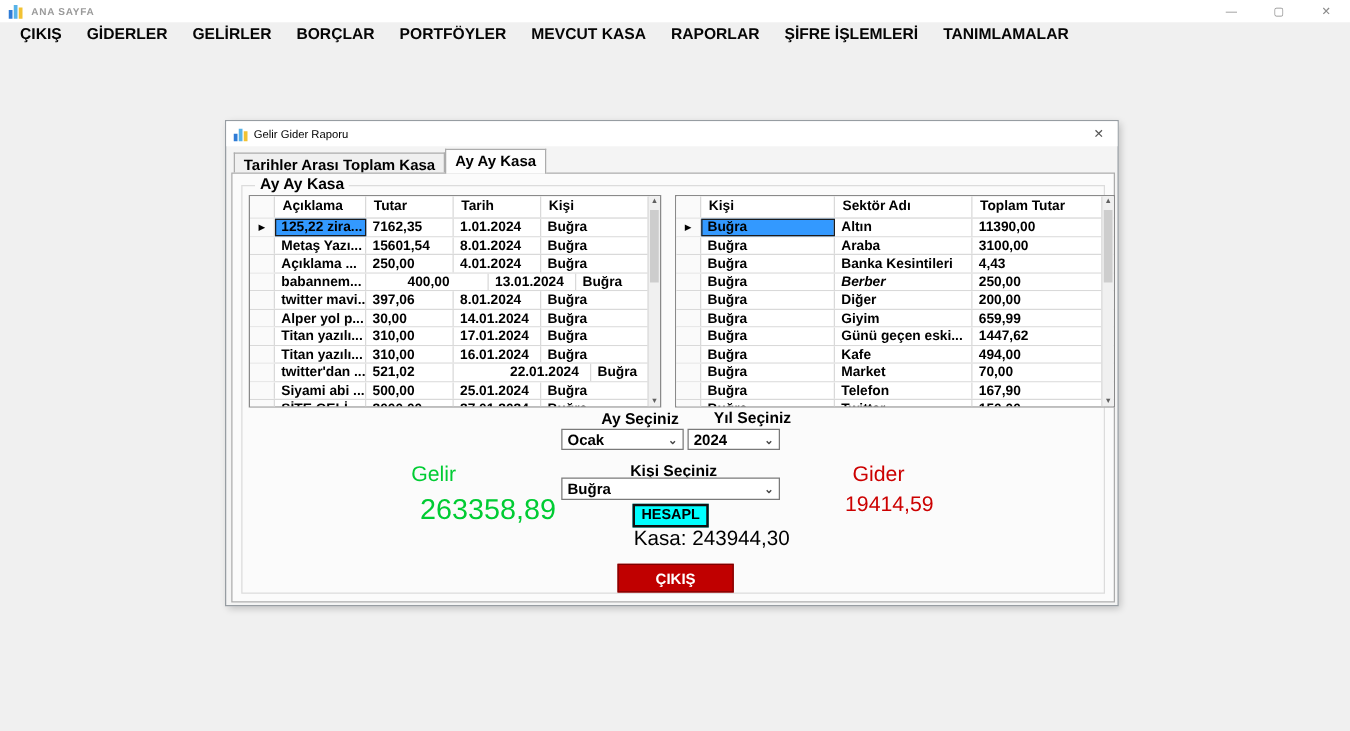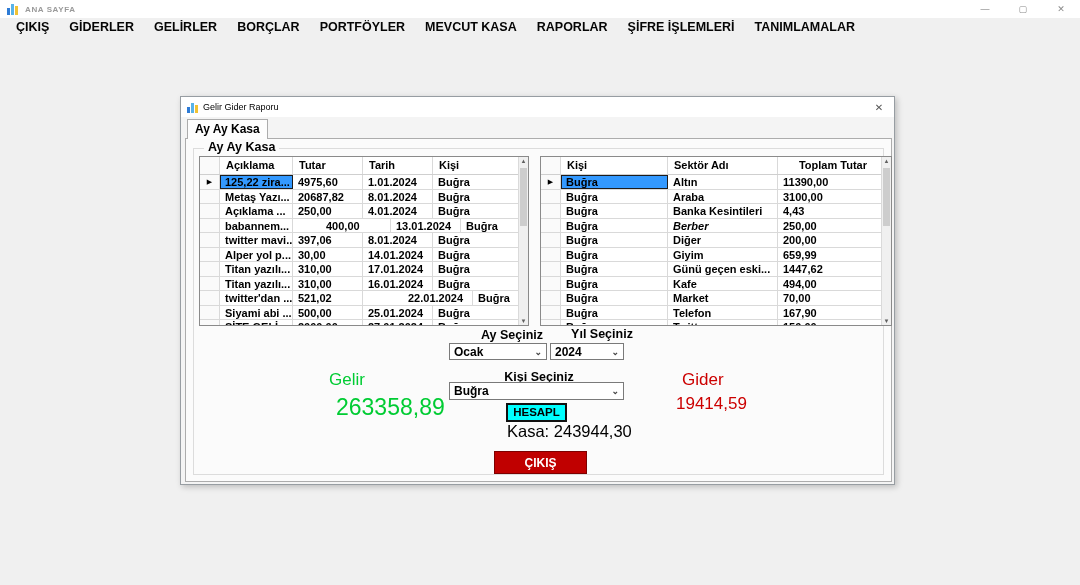--- a/index.html
+++ b/index.html
@@ -119,47 +119,48 @@
     <span class="dlg-icon">
         <i class="b1"></i>
         <i class="b2"></i>
         <i class="b3"></i>
       </span>
     <span class="dlg-title">Gelir Gider Raporu</span>
     <span class="dlg-close">✕</span>
   </div>
 
   <div class="tabstrip">
+      <span class="tab">Tarihler Arası Toplam Kasa</span>
       <span class="tab active">Ay Ay Kasa</span>
     </div>
 
   <div class="tab-panel">
     <div class="groupbox">
       <span class="groupbox-label">Ay Ay Kasa</span>
     </div>
 
     <div class="grid grid-left">
         <div class="g-row g-head">
           <span class="g-rowhdr" style="width: 20px; flex: 0 0 20px;"></span>
           <span class="g-hcell" style="width: 73px; flex: 0 0 73px;">Açıklama</span>
           <span class="g-hcell" style="width: 70px; flex: 0 0 70px;">Tutar</span>
           <span class="g-hcell" style="width: 70px; flex: 0 0 70px;">Tarih</span>
           <span class="g-hcell" style="width: 87px; flex: 0 0 87px;">Kişi</span>
         </div>
         <div class="g-row">
           <span class="g-rowhdr" style="width: 20px; flex: 0 0 20px;">▶</span>
           <span class="g-cell sel" style="width: 73px; flex: 0 0 73px;">125,22 zira...</span>
-          <span class="g-cell" style="width: 70px; flex: 0 0 70px;">4975,60</span>
+          <span class="g-cell" style="width: 70px; flex: 0 0 70px;">7162,35</span>
           <span class="g-cell" style="width: 70px; flex: 0 0 70px;">1.01.2024</span>
           <span class="g-cell" style="width: 87px; flex: 0 0 87px;">Buğra</span>
         </div>
         <div class="g-row">
           <span class="g-rowhdr" style="width: 20px; flex: 0 0 20px;"></span>
           <span class="g-cell" style="width: 73px; flex: 0 0 73px;">Metaş Yazı...</span>
-          <span class="g-cell" style="width: 70px; flex: 0 0 70px;">20687,82</span>
+          <span class="g-cell" style="width: 70px; flex: 0 0 70px;">15601,54</span>
           <span class="g-cell" style="width: 70px; flex: 0 0 70px;">8.01.2024</span>
           <span class="g-cell" style="width: 87px; flex: 0 0 87px;">Buğra</span>
         </div>
         <div class="g-row">
           <span class="g-rowhdr" style="width: 20px; flex: 0 0 20px;"></span>
           <span class="g-cell" style="width: 73px; flex: 0 0 73px;">Açıklama ...</span>
           <span class="g-cell" style="width: 70px; flex: 0 0 70px;">250,00</span>
           <span class="g-cell" style="width: 70px; flex: 0 0 70px;">4.01.2024</span>
           <span class="g-cell" style="width: 87px; flex: 0 0 87px;">Buğra</span>
         </div>
@@ -223,21 +224,21 @@
           <div class="up">▲</div>
           <div class="g-thumb"></div>
           <div class="dn">▼</div>
         </div>
       </div>
     <div class="grid grid-right">
         <div class="g-row g-head">
           <span class="g-rowhdr" style="width: 20px; flex: 0 0 20px;"></span>
           <span class="g-hcell" style="width: 107px; flex: 0 0 107px;">Kişi</span>
           <span class="g-hcell" style="width: 110px; flex: 0 0 110px;">Sektör Adı</span>
-          <span class="g-hcell" style="width: 105px; flex: 0 0 105px; text-align: center;">Toplam Tutar</span>
+          <span class="g-hcell" style="width: 105px; flex: 0 0 105px;">Toplam Tutar</span>
         </div>
         <div class="g-row">
           <span class="g-rowhdr" style="width: 20px; flex: 0 0 20px;">▶</span>
           <span class="g-cell sel" style="width: 107px; flex: 0 0 107px;">Buğra</span>
           <span class="g-cell" style="width: 110px; flex: 0 0 110px;">Altın</span>
           <span class="g-cell" style="width: 105px; flex: 0 0 105px;">11390,00</span>
         </div>
         <div class="g-row">
           <span class="g-rowhdr" style="width: 20px; flex: 0 0 20px;"></span>
           <span class="g-cell" style="width: 107px; flex: 0 0 107px;">Buğra</span>

